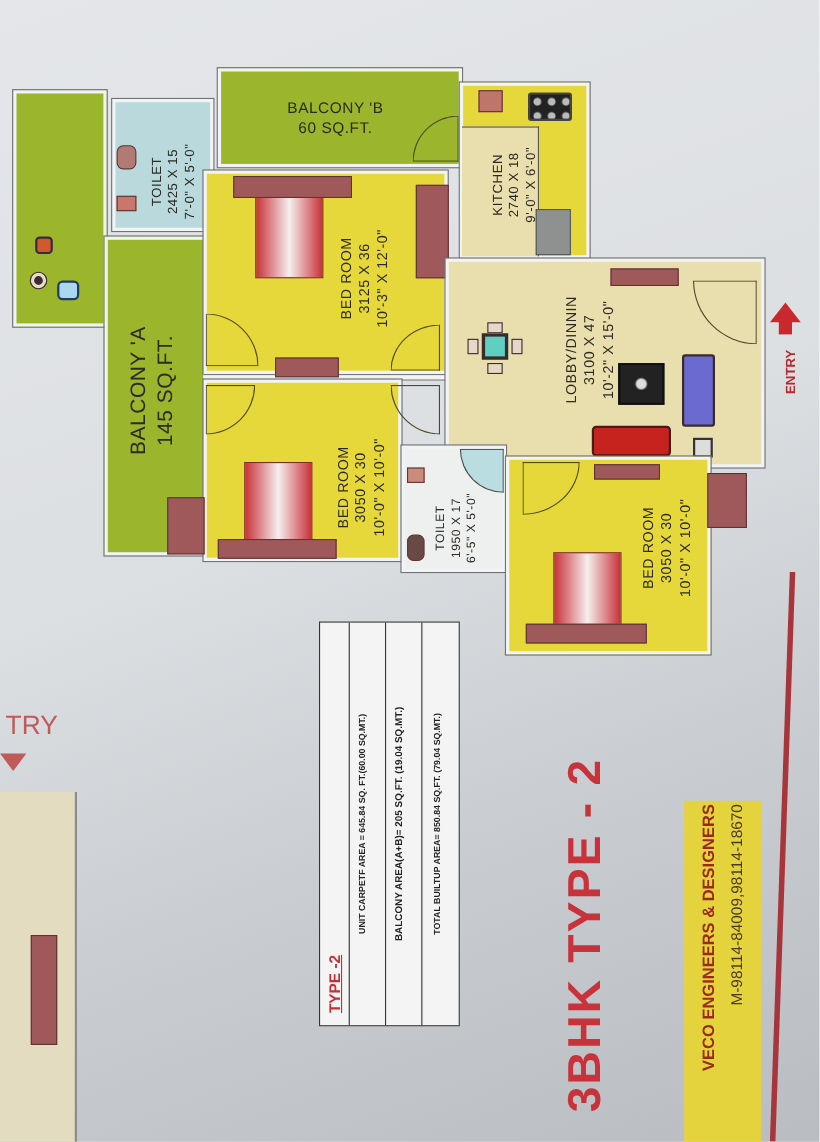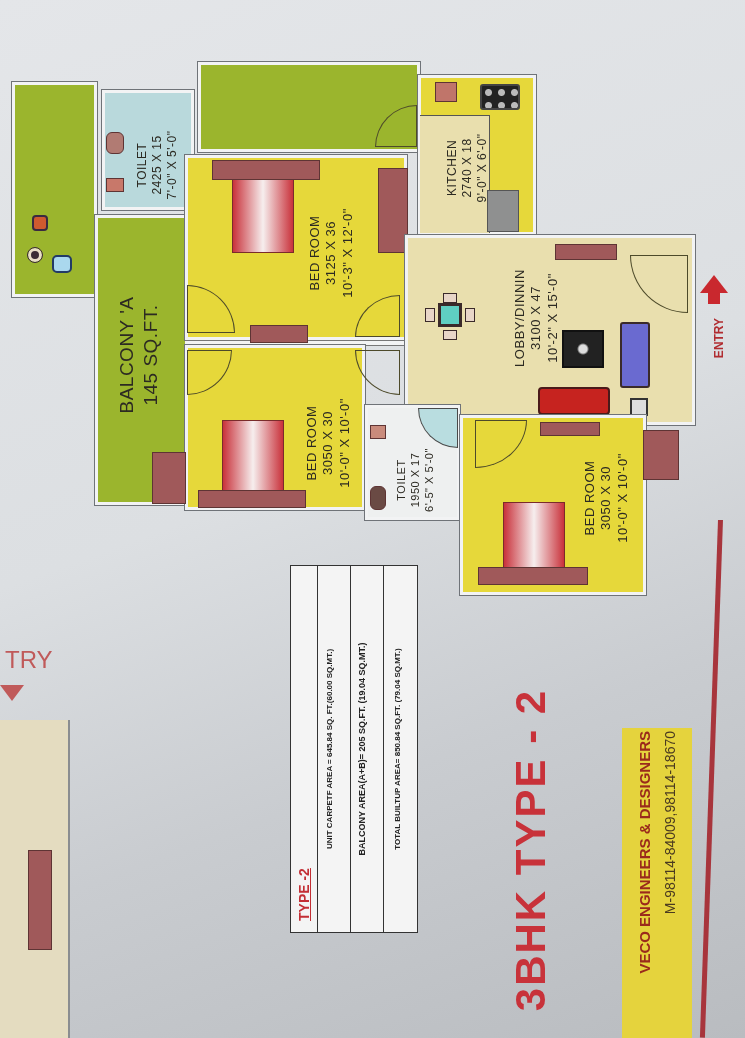--- a/index.html
+++ b/index.html
@@ -49,20 +49,24 @@
   <div class="abs furn" style="left:106px;top:178px;width:18px;height:14px;background:#c8786a;"></div>
   <div class="abs furn" style="left:106px;top:132px;width:18px;height:22px;border-radius:6px;background:#b17b73;"></div>
   <div class="rot lbl" style="left:110px;top:140px;width:100px;height:50px;font-size:12px;">
     <span>TOILET</span>
       <span>2425 X 15</span>
       <span>7'-0" X 5'-0"</span>
   </div>
 
   <div class="abs green wall" style="left:198px;top:62px;width:222px;height:90px;"></div>
   <div class="abs door" style="left:375px;top:105px;width:42px;height:42px;border-radius:100% 0 0 0;"></div>
+  <div class="rot lbl" style="left:240px;top:90px;width:130px;height:40px;font-size:14px;transform:none;">
+    <span>BALCONY 'B</span>
+      <span>60 SQ.FT.</span>
+  </div>
 
   <div class="abs yellow wall" style="left:185px;top:155px;width:222px;height:185px;"></div>
   <div class="abs bed" style="left:232px;top:175px;width:62px;height:78px;"></div>
   <div class="abs furn" style="left:212px;top:160px;width:108px;height:20px;"></div>
   <div class="abs furn" style="left:378px;top:168px;width:30px;height:85px;"></div>
   <div class="rot lbl" style="left:265px;top:225px;width:140px;height:56px;">
     <span>BED ROOM</span>
       <span>3125 X 36</span>
       <span>10'-3" X 12'-0"</span>
   </div>

